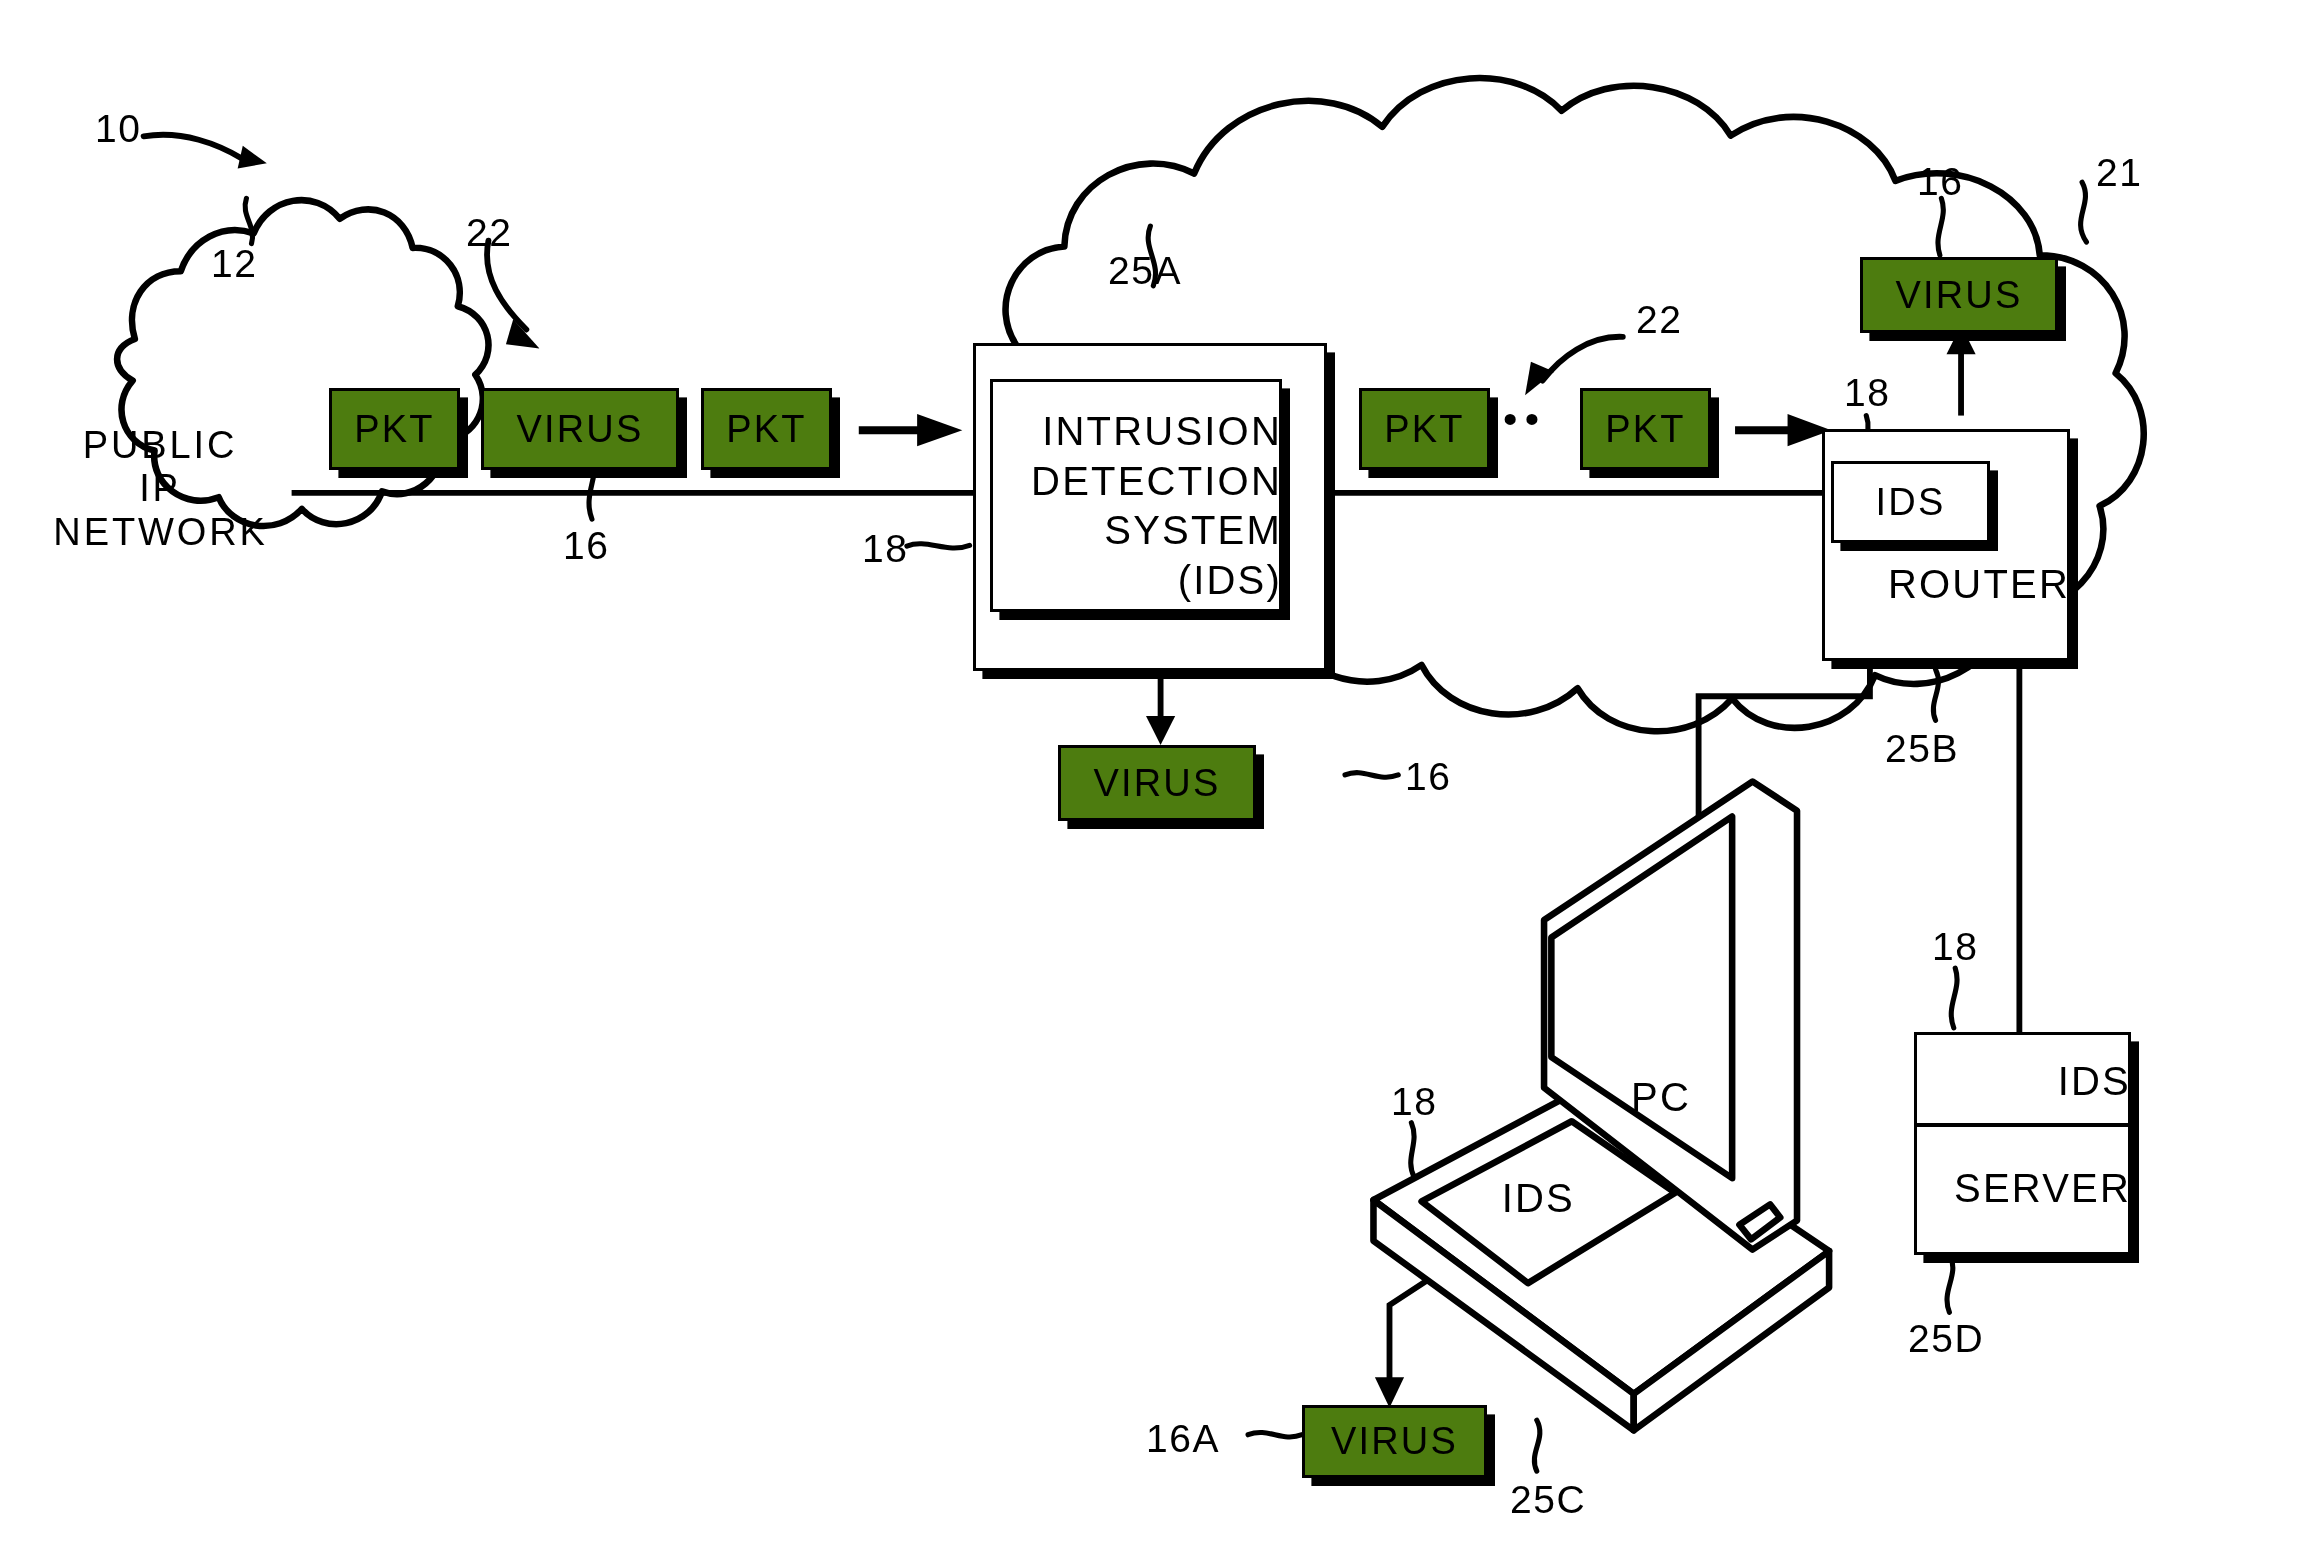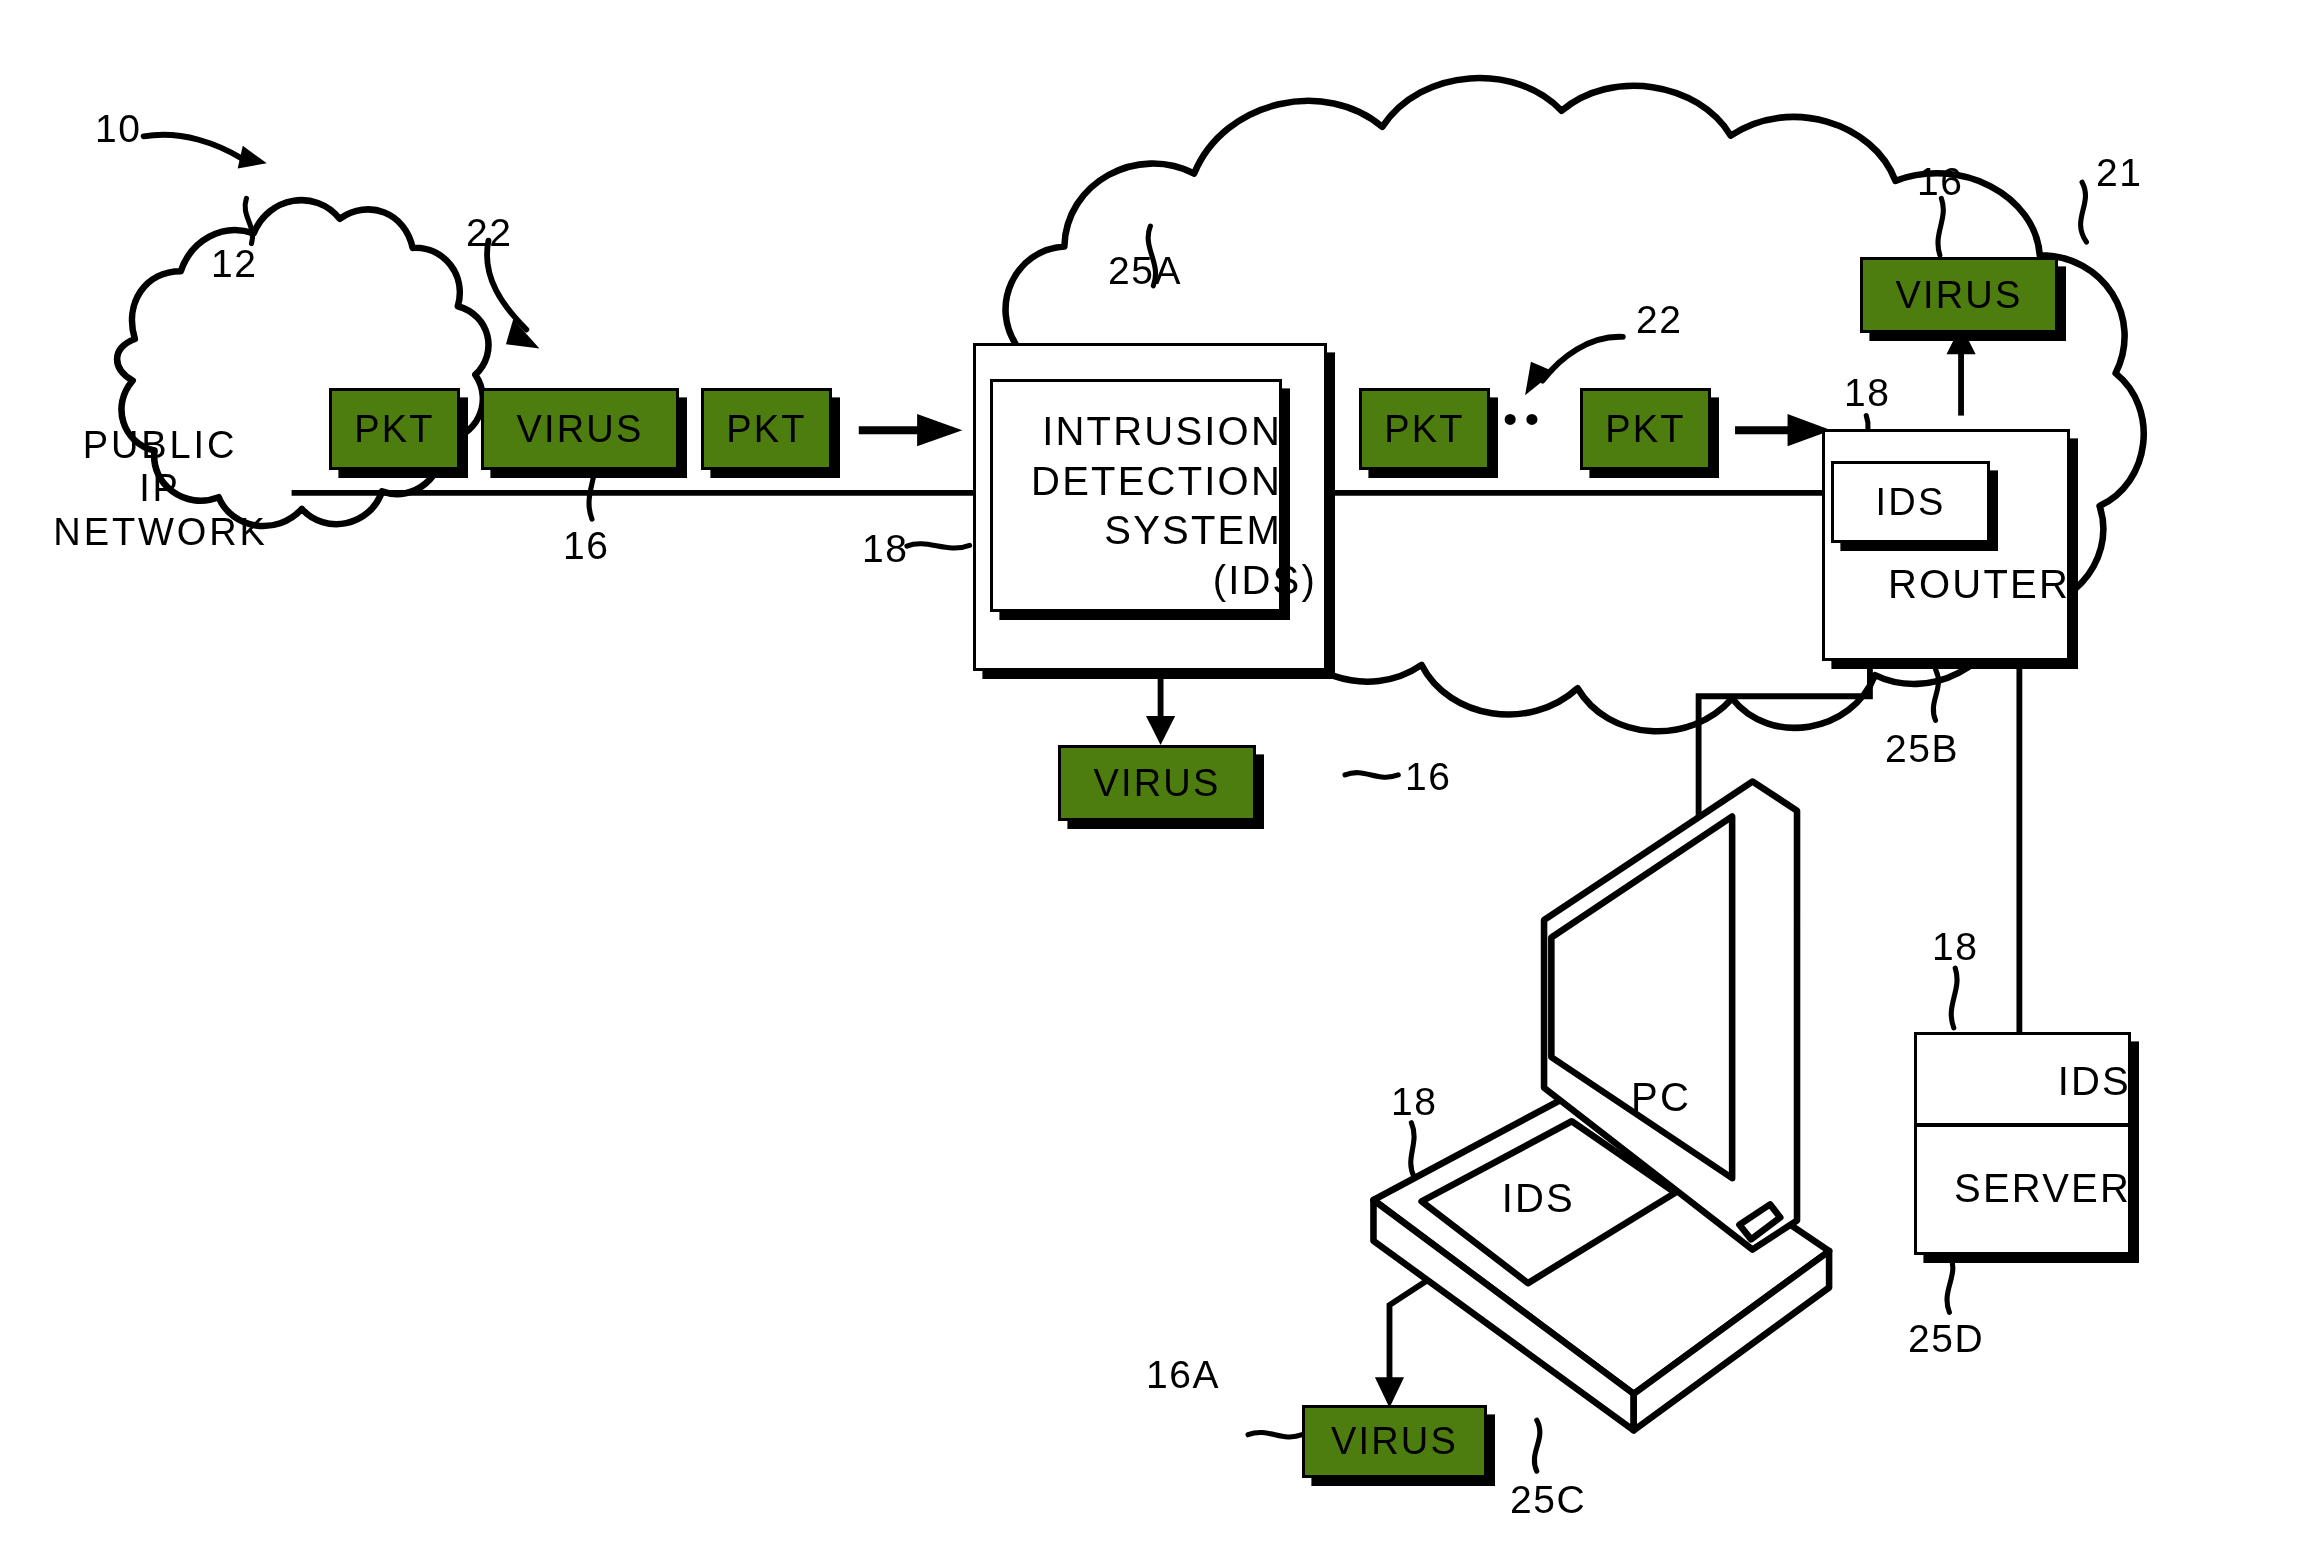--- a/index.html
+++ b/index.html
@@ -233,21 +233,21 @@
 
   <div class="lbl ref" style="left:1108px; top:248px;">25A</div>
 
   <div class="plain" style="left:973px; top:343px; width:354px; height:328px;
               box-shadow: 8.7px 8.7px 0 -0.7px #000;"></div>
   <div class="plain" style="left:990px; top:379px; width:292px; height:233px;
               box-shadow: 8.7px 8.7px 0 -0.7px #000;"></div>
   <div class="lbl bigtxt" style="left:990px; top:408px; width:292px;">INTRUSION</div>
   <div class="lbl bigtxt" style="left:990px; top:458px; width:292px;">DETECTION</div>
   <div class="lbl bigtxt" style="left:990px; top:507px; width:292px;">SYSTEM</div>
-  <div class="lbl bigtxt" style="left:990px; top:557px; width:292px;padding-left:35px;">(IDS)</div>
+  <div class="lbl bigtxt" style="left:990px; top:557px; width:292px;">(IDS)</div>
 
   <div class="lbl ref" style="left:862px; top:526px;">18</div>
 
   <div class="lbl ref" style="left:1636px; top:297px;">22</div>
 
   <div class="sbox" style="left:1359px; top:388px; width:131px; height:82px;">
     <div class="inner" style="top:0; bottom:0;">
       <span class="lbl boxtxt" style="position:static;">PKT</span>
     </div>
   </div>
@@ -287,21 +287,21 @@
   <div class="lbl bigtxt" style="left:1604px; top:1074px; width:87px;">PC</div>
   <div class="lbl bigtxt" style="left:1458px; top:1175px; width:117px;">IDS</div>
   <div class="lbl ref" style="left:1391px; top:1079px;">18</div>
   <div class="lbl ref" style="left:1510px; top:1477px;">25C</div>
 
   <div class="sbox" style="left:1302px; top:1405px; width:185px; height:73px;">
     <div class="inner" style="top:0; bottom:0;">
       <span class="lbl boxtxt" style="position:static;">VIRUS</span>
     </div>
   </div>
-  <div class="lbl ref" style="left:1146px; top:1352px;">16A</div>
+  <div class="lbl ref" style="left:1146px; top:1416px;">16A</div>
 
   <div class="plain" style="left:1914px; top:1032px; width:217px; height:223px;
               box-shadow: 8.7px 8.7px 0 -0.7px #000;"></div>
   <div style="position:absolute; left:1914px; top:1123px; width:217px; height:3.6px; background:#000;"></div>
   <div class="lbl bigtxt" style="left:1914px; top:1058px; width:217px;">IDS</div>
   <div class="lbl bigtxt" style="left:1914px; top:1165px; width:217px;">SERVER</div>
 
   <div class="lbl ref" style="left:1932px; top:924px;">18</div>
   <div class="lbl ref" style="left:1908px; top:1316px;">25D</div>
 

